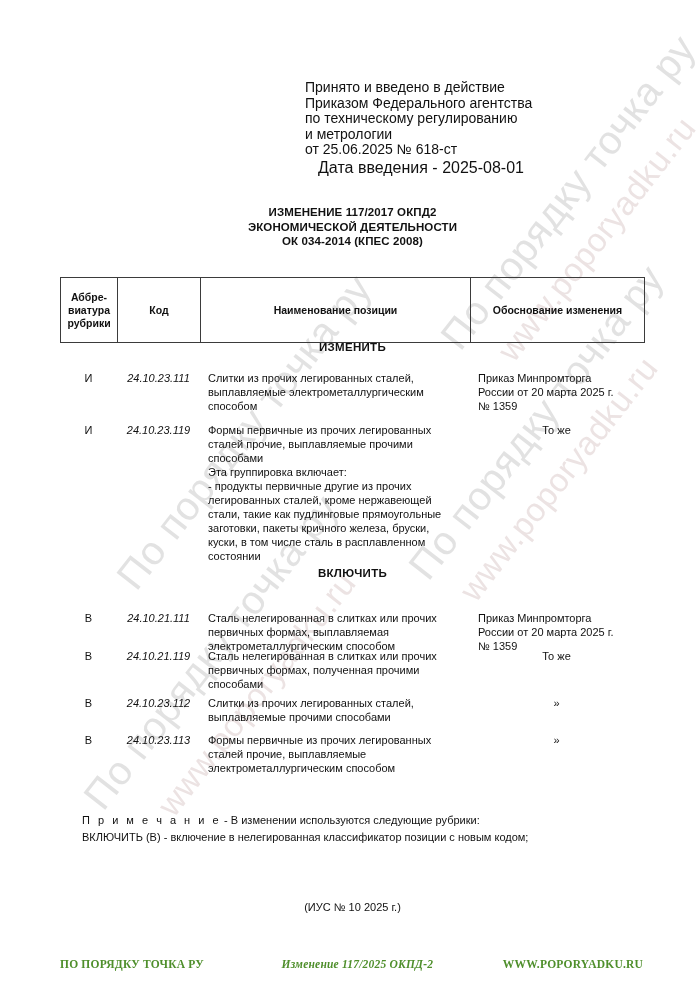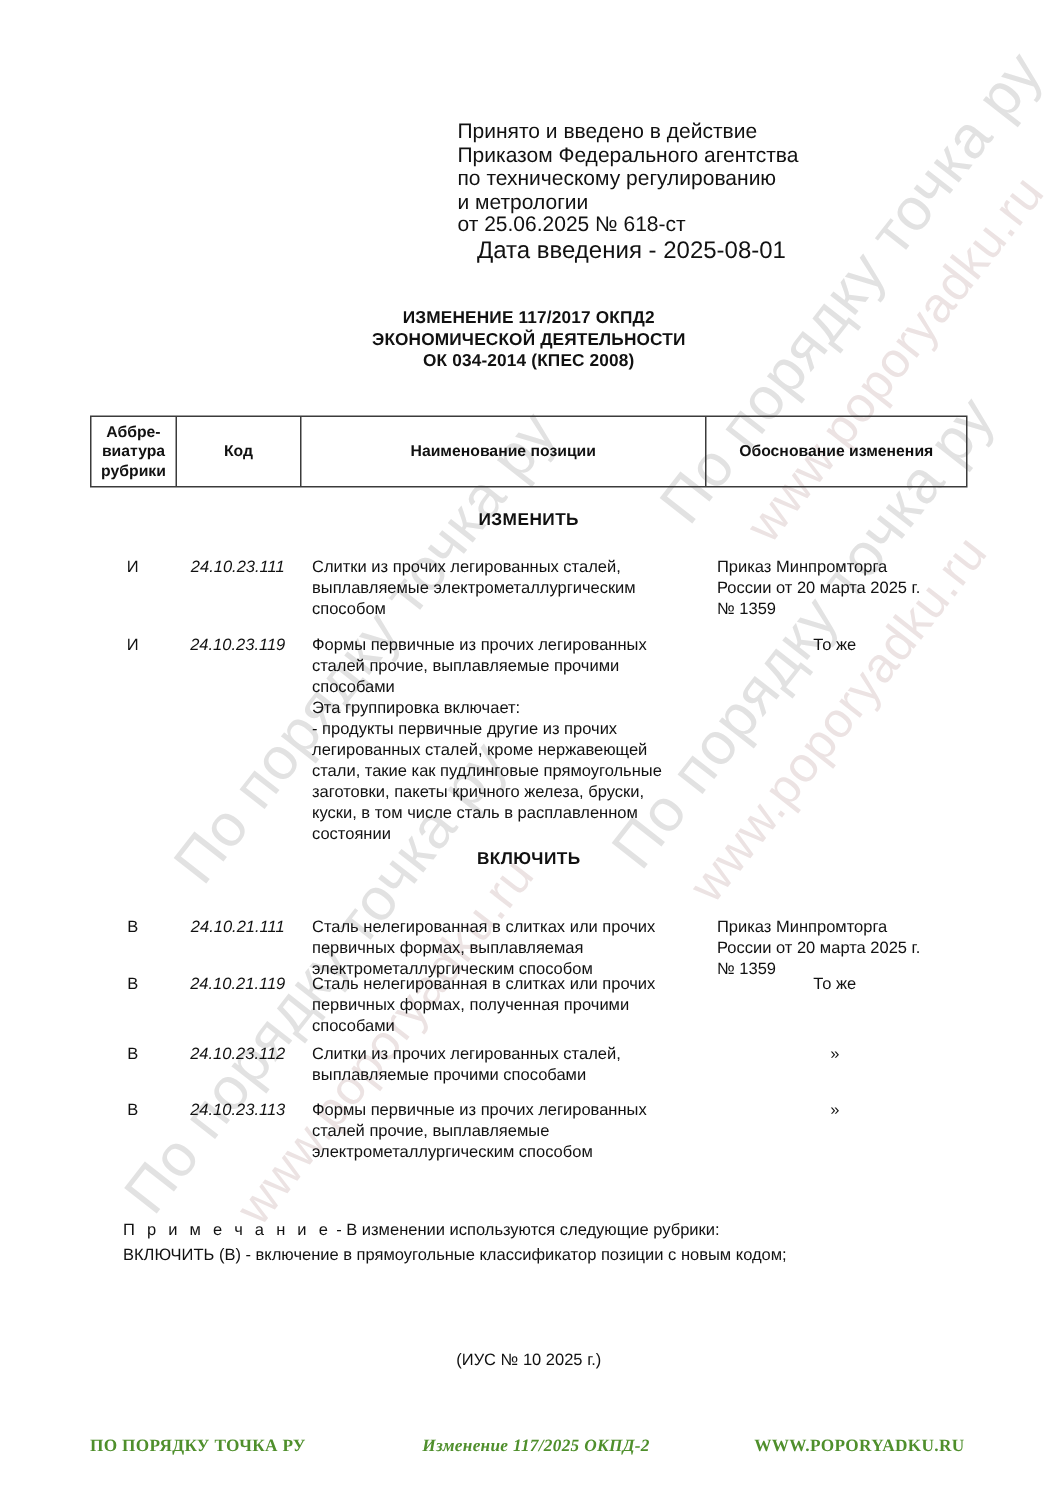--- a/index.html
+++ b/index.html
@@ -85,21 +85,21 @@
     line-height: 14.5px;
     letter-spacing: 0.1px;
   }
 
   
   #table-head {
     position: absolute;
     left: 60px;
     top: 277px;
     width: 585px;
-    height: 48px;
+    height: 66px;
     display: flex;
     border: 1px solid #3b3b3b;
     box-sizing: border-box;
   }
   #table-head .th {
     display: flex;
     align-items: center;
     justify-content: center;
     text-align: center;
     font-weight: bold;
@@ -319,21 +319,21 @@
     <div class="cell cell-name">Формы первичные из прочих легированных
 сталей прочие, выплавляемые
 электрометаллургическим способом</div>
     <div class="cell cell-just centered">»</div>
   </div>
 
   <div id="note-block">
     <div>
       <span id="note-label">П р и м е ч а н и е</span><span> - В изменении используются следующие рубрики:</span>
     </div>
-    <div>ВКЛЮЧИТЬ (В) - включение в прямоугольные классификатор позиции с новым кодом;</div>
+    <div>ВКЛЮЧИТЬ (В) - включение в нелегированная классификатор позиции с новым кодом;</div>
   </div>
 
   <div id="ius-line">(ИУС № 10 2025 г.)</div>
 
   <div id="footer">
     <span class="foot-item" id="footer-left">ПО ПОРЯДКУ ТОЧКА РУ</span>
     <span class="foot-item" id="footer-center">Изменение 117/2025 ОКПД-2</span>
     <span class="foot-item" id="footer-right">WWW.POPORYADKU.RU</span>
   </div>
 

